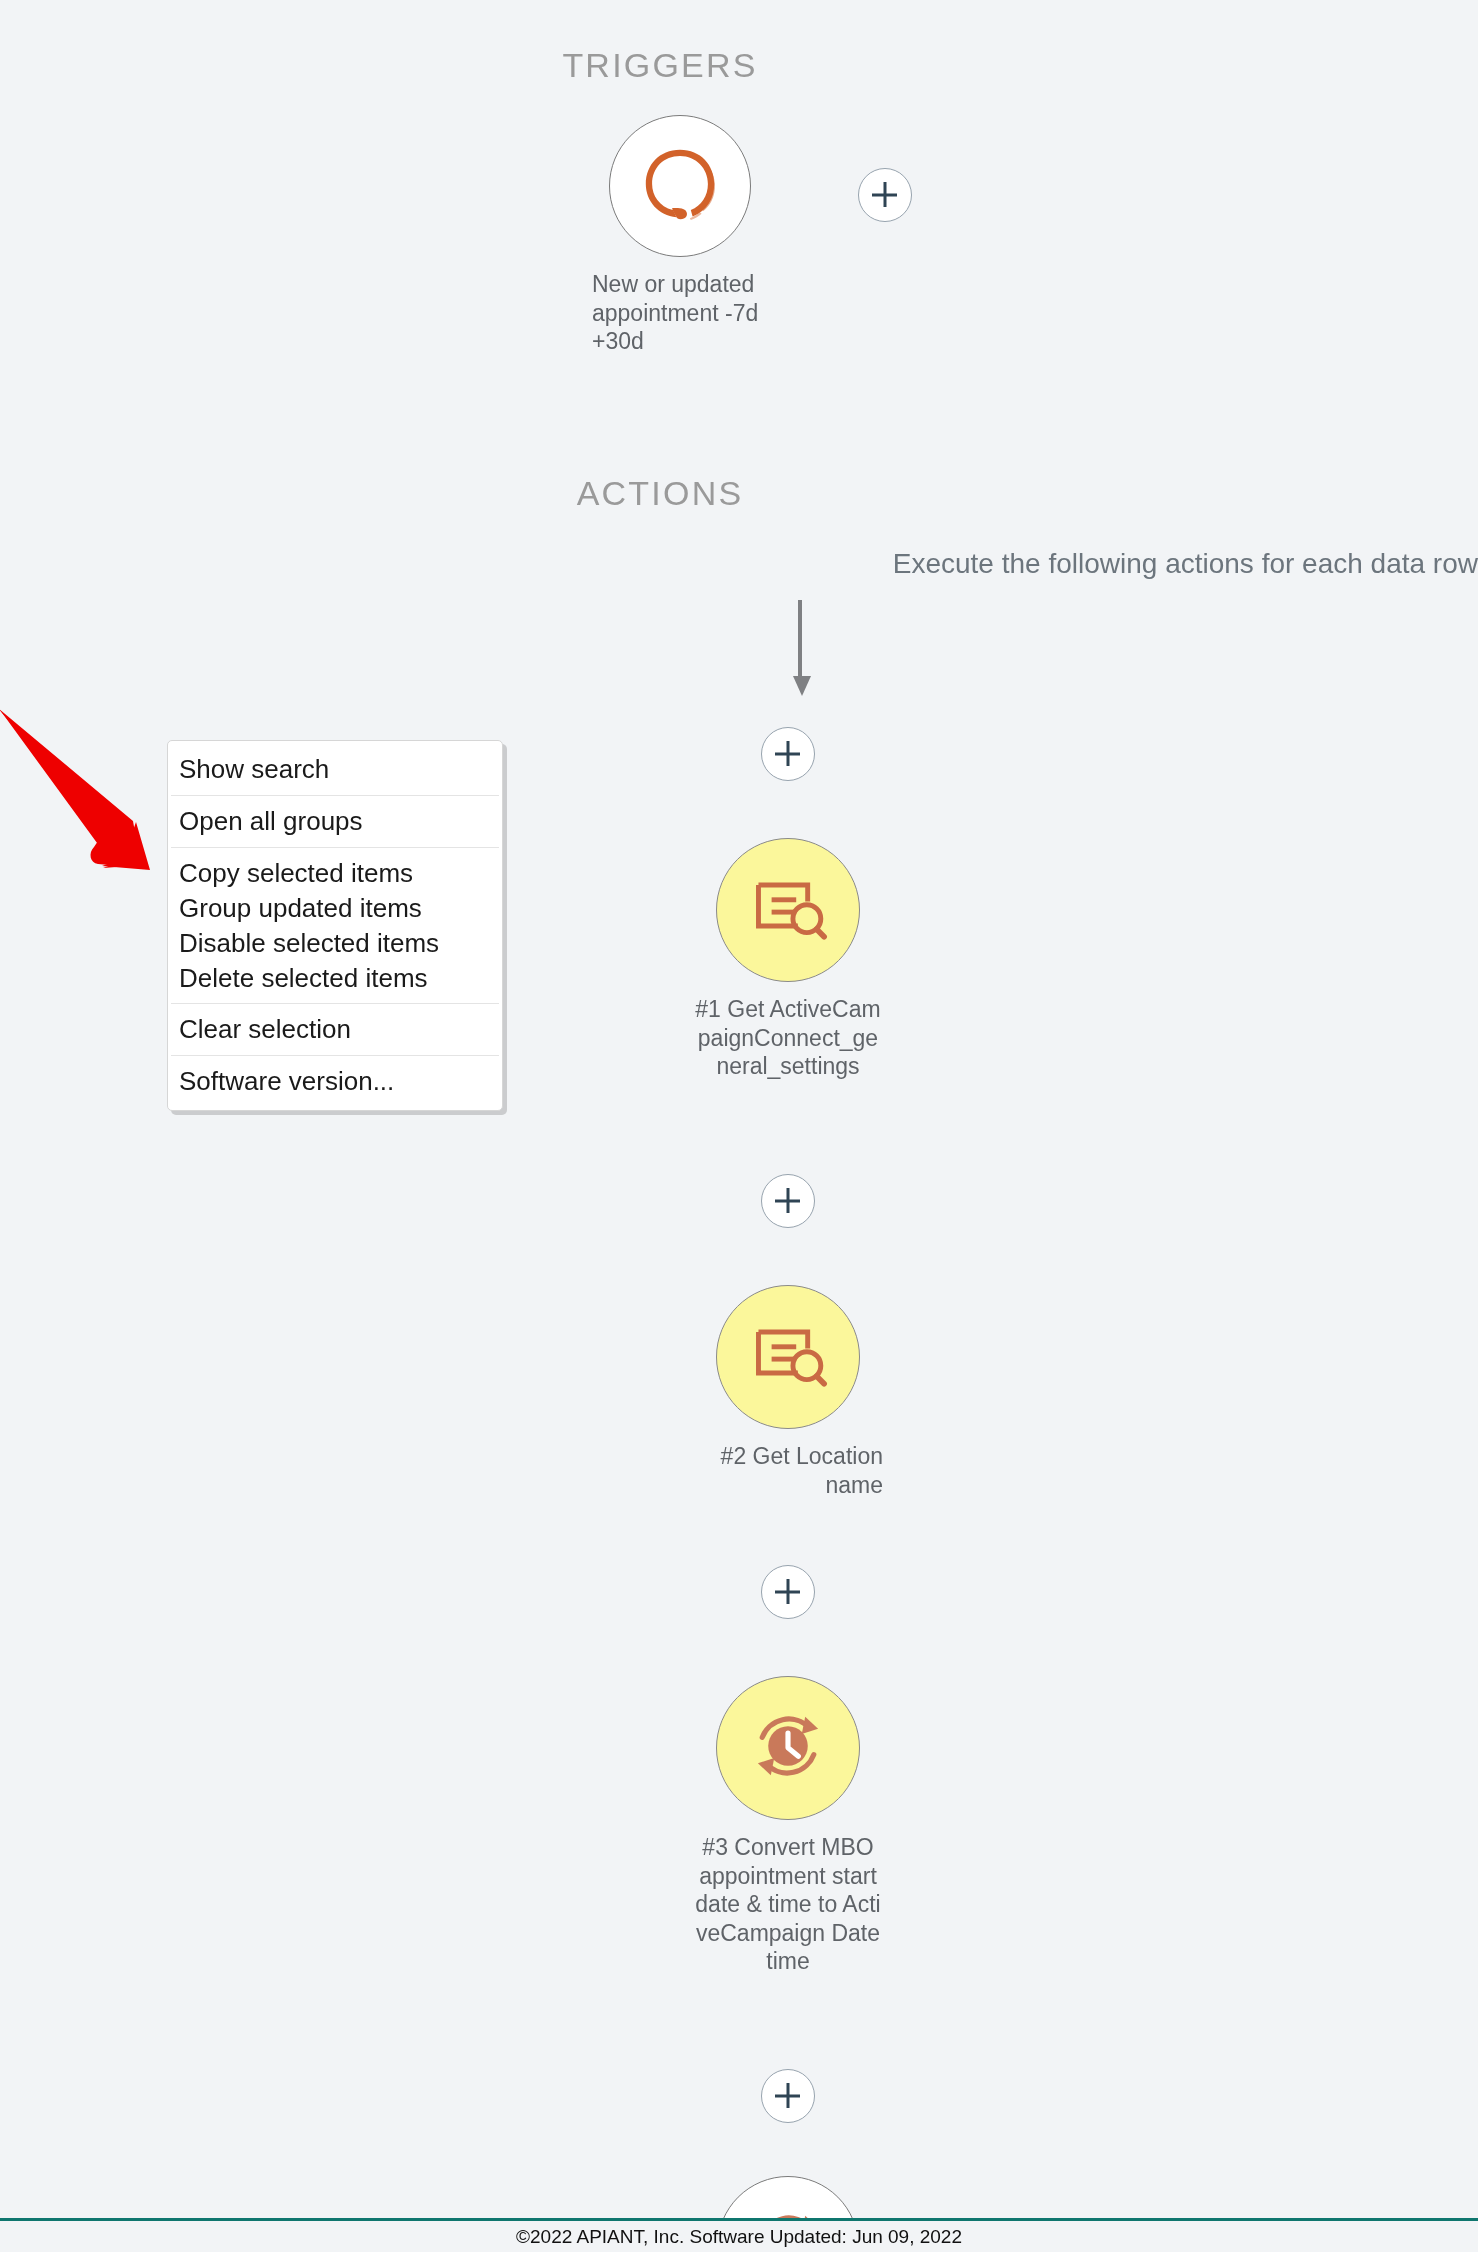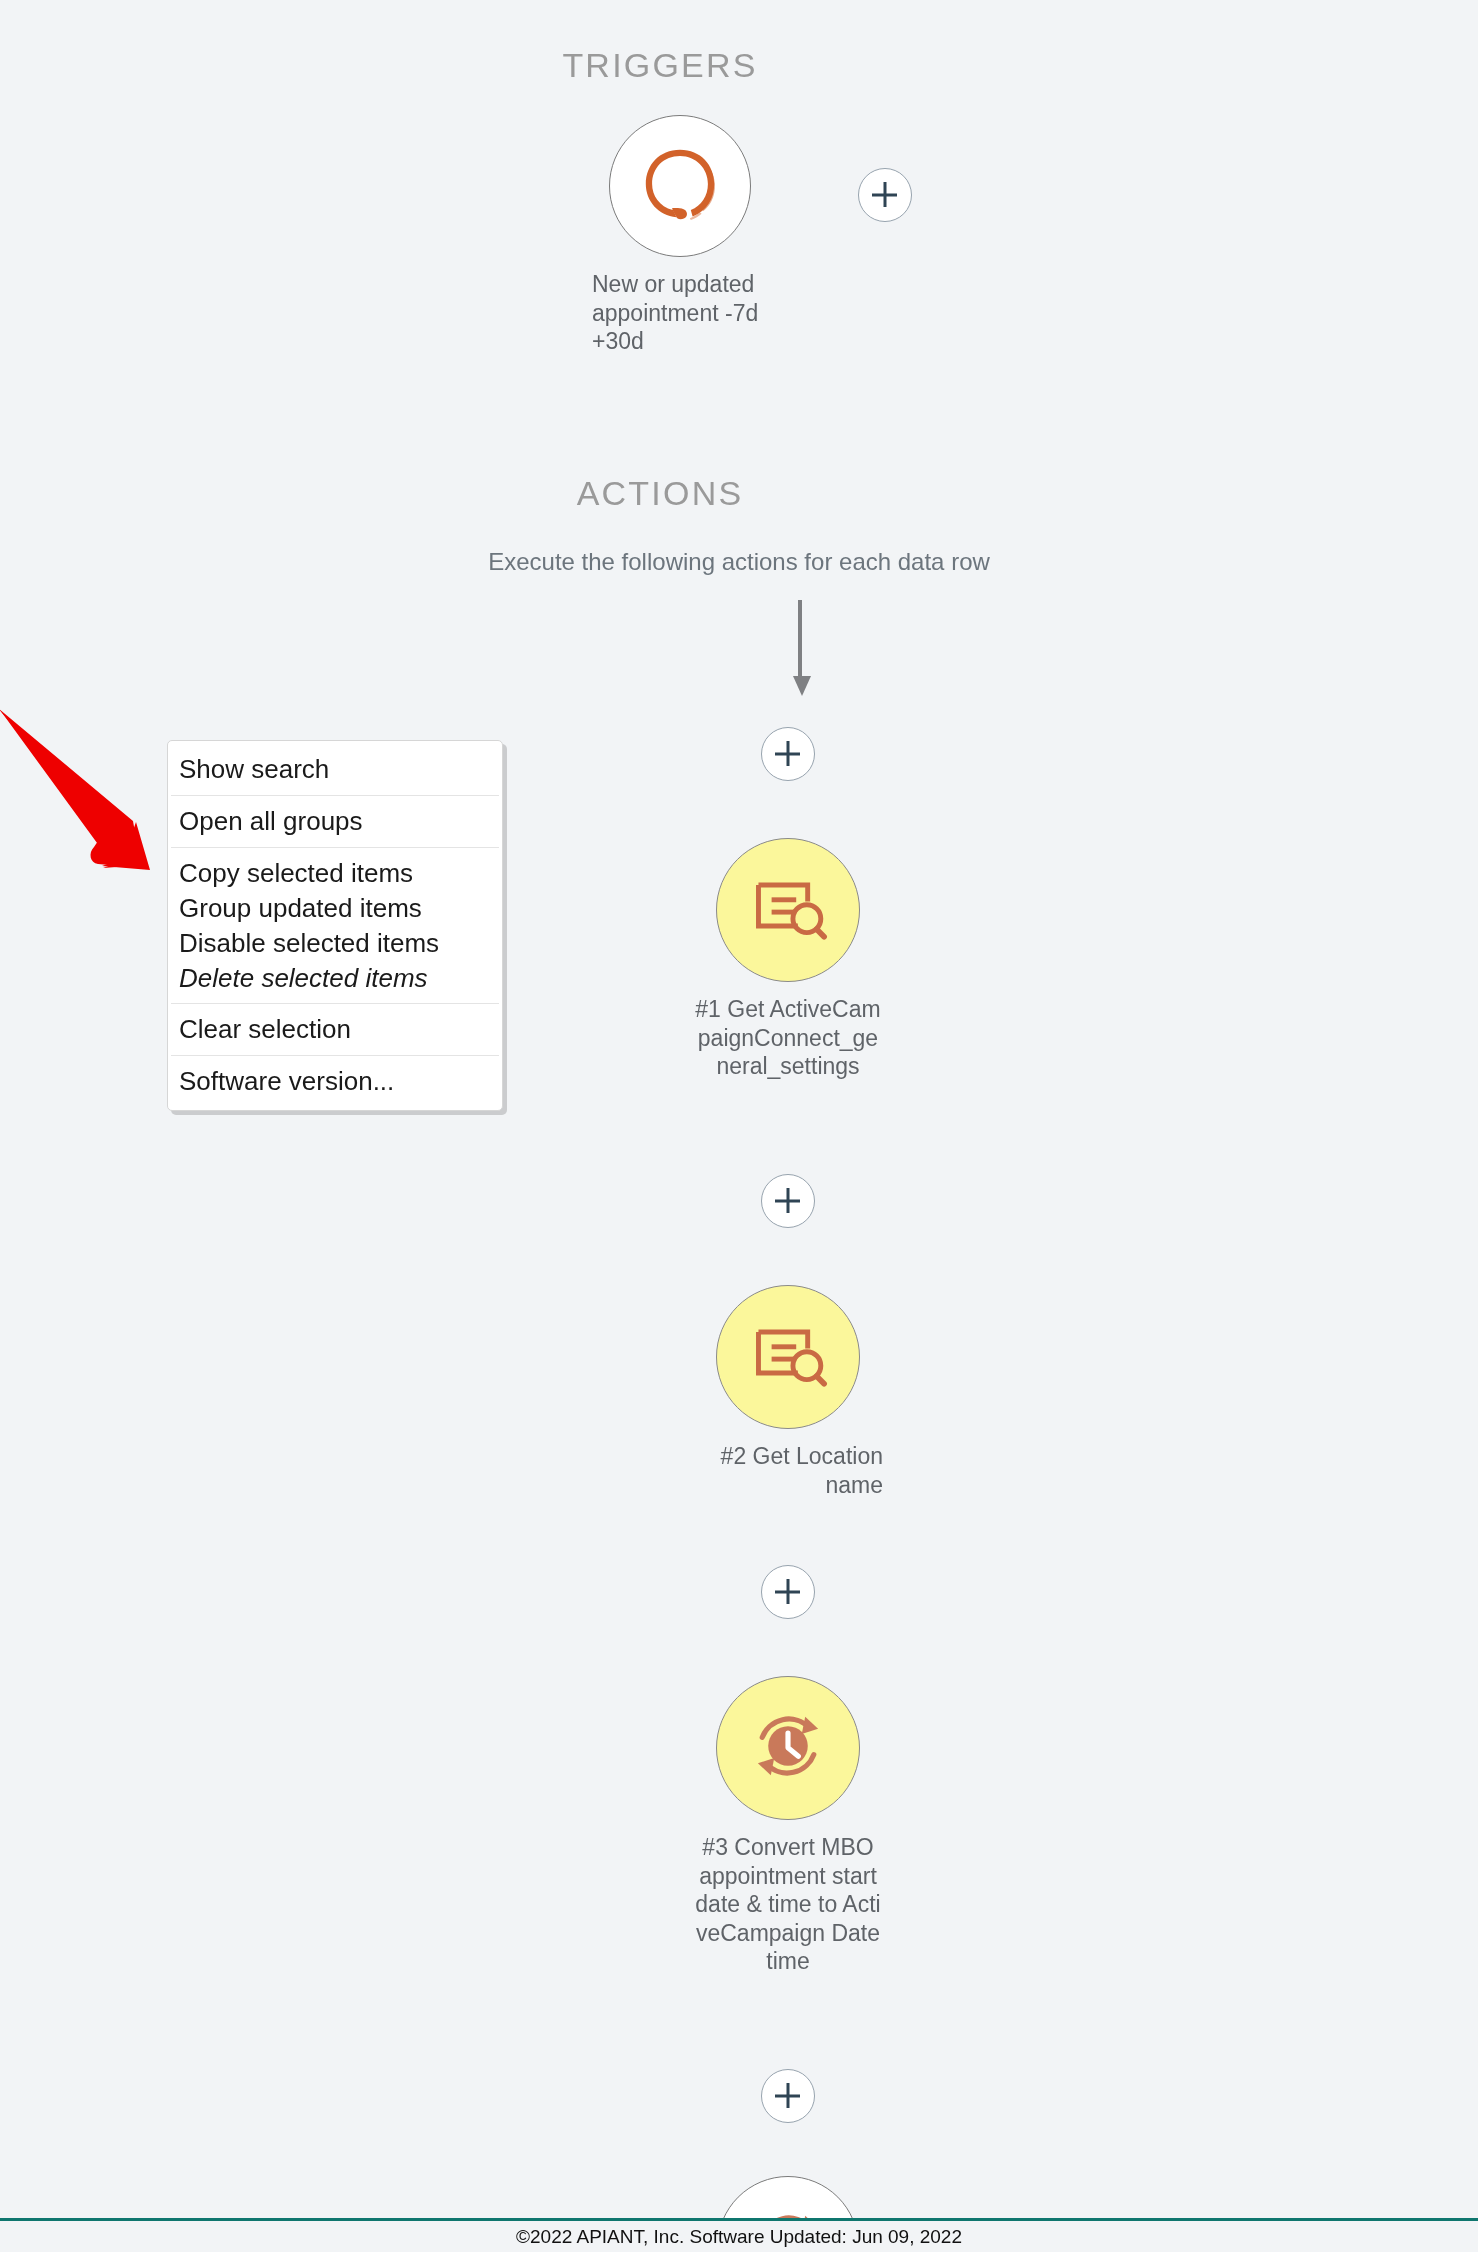--- a/index.html
+++ b/index.html
@@ -30,22 +30,22 @@
     color: #9a9a9a;
     font-weight: 400;
   }
   #triggers-heading { top: 46px; }
   #actions-heading  { top: 474px; }
 
   .section-subtitle {
     position: absolute;
     left: 0;
     width: 1478px;
-    text-align: center;
-    font-size: 24px;
+    text-align: right;
+    font-size: 28px;
     color: #6c757d;
     font-weight: 400;
   }
   #actions-subtitle { top: 548px; }
 
   
   #trigger-node {
     position: absolute;
     left: 540px;
     top: 115px;
@@ -323,21 +323,21 @@
     <div class="menu-group">
       <div class="menu-item">Show search</div>
     </div>
     <div class="menu-group">
       <div class="menu-item">Open all groups</div>
     </div>
     <div class="menu-group">
       <div class="menu-item" style="padding-bottom:0;">Copy selected items</div>
       <div class="menu-item" style="padding-top:1px;padding-bottom:0;">Group updated items</div>
       <div class="menu-item" style="padding-top:1px;padding-bottom:0;">Disable selected items</div>
-      <div class="menu-item" style="padding-top:1px;padding-bottom:8px;font-style:italic;">Delete selected items</div>
+      <div class="menu-item" style="padding-top:1px;padding-bottom:8px;">Delete selected items</div>
     </div>
     <div class="menu-group">
       <div class="menu-item">Clear selection</div>
     </div>
     <div class="menu-group">
       <div class="menu-item">Software version...</div>
     </div>
   </div>
 
   <svg id="red-arrow" viewBox="0 0 200 200">

